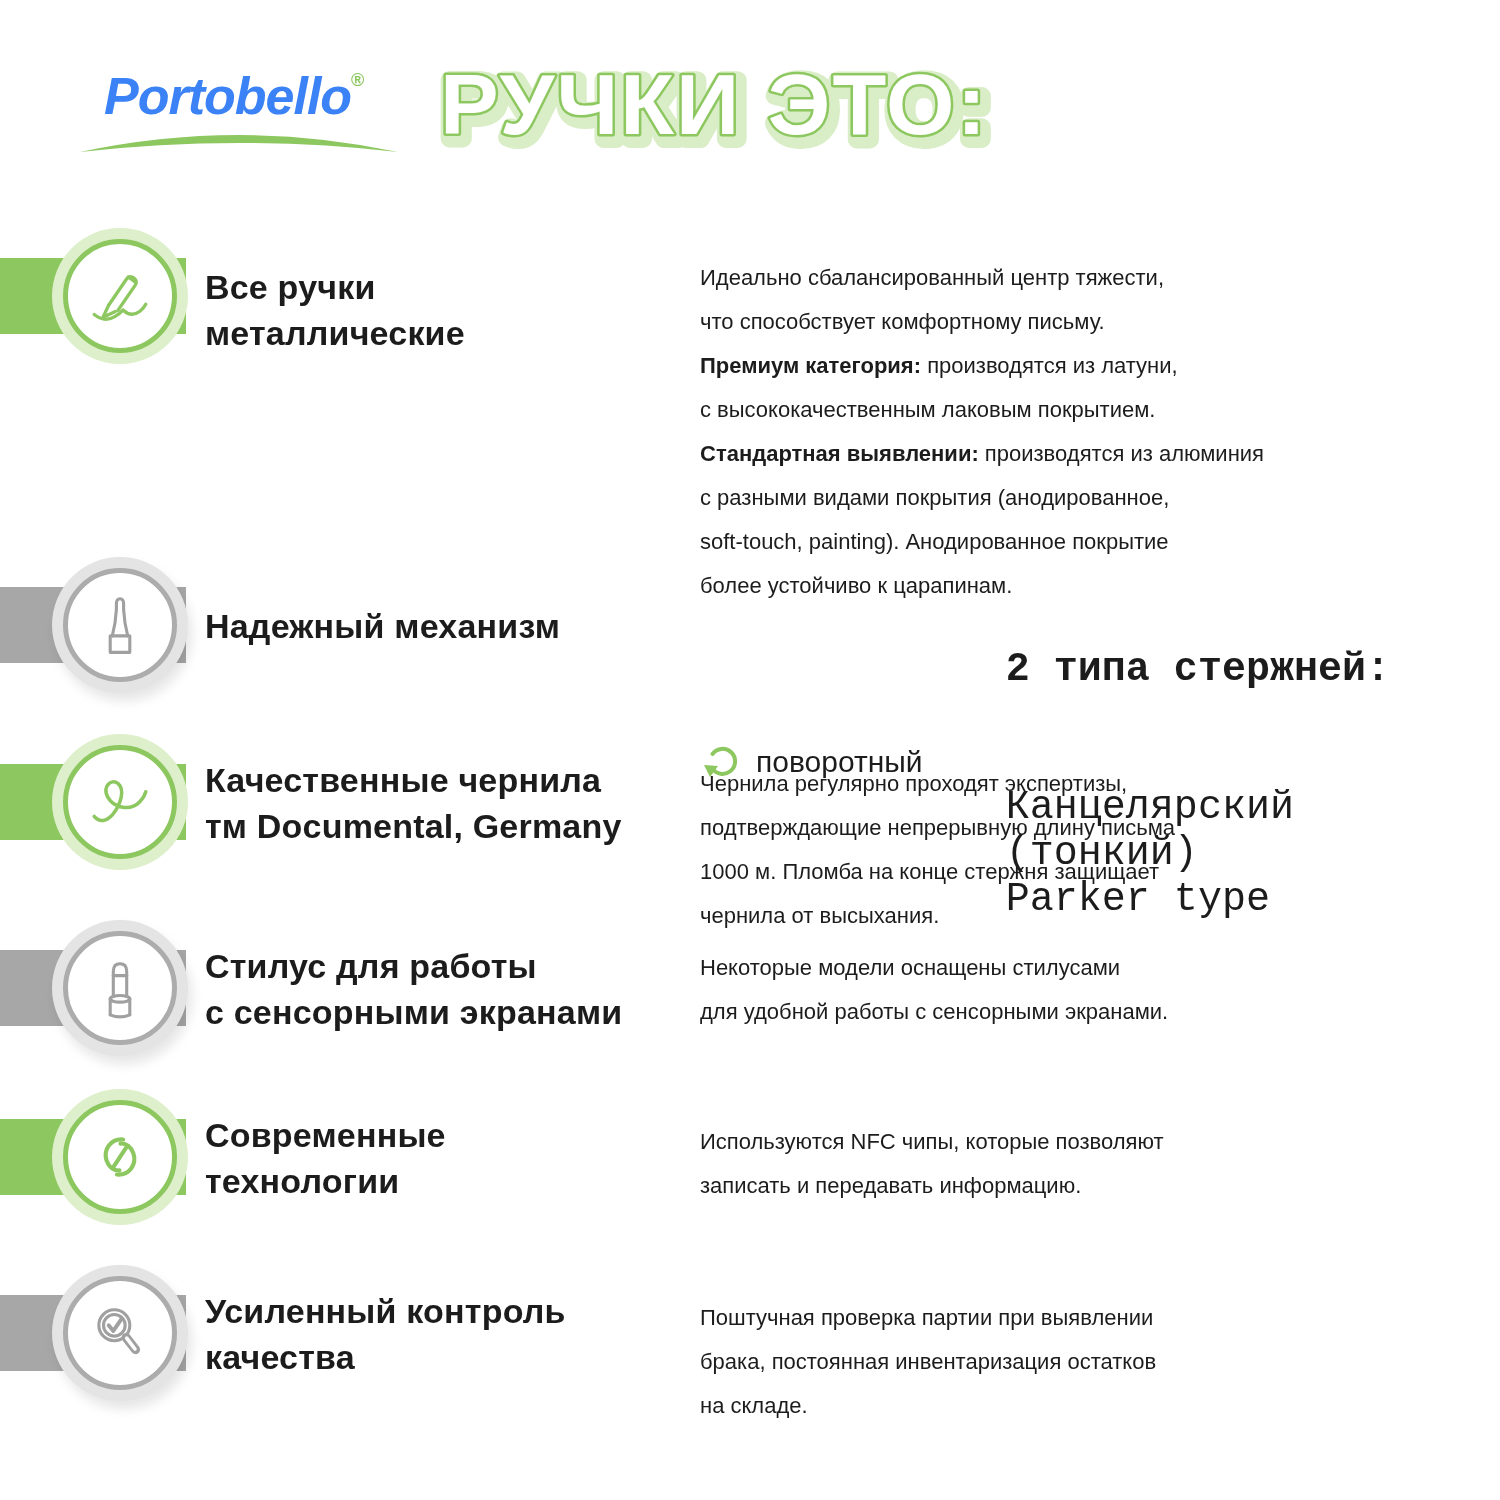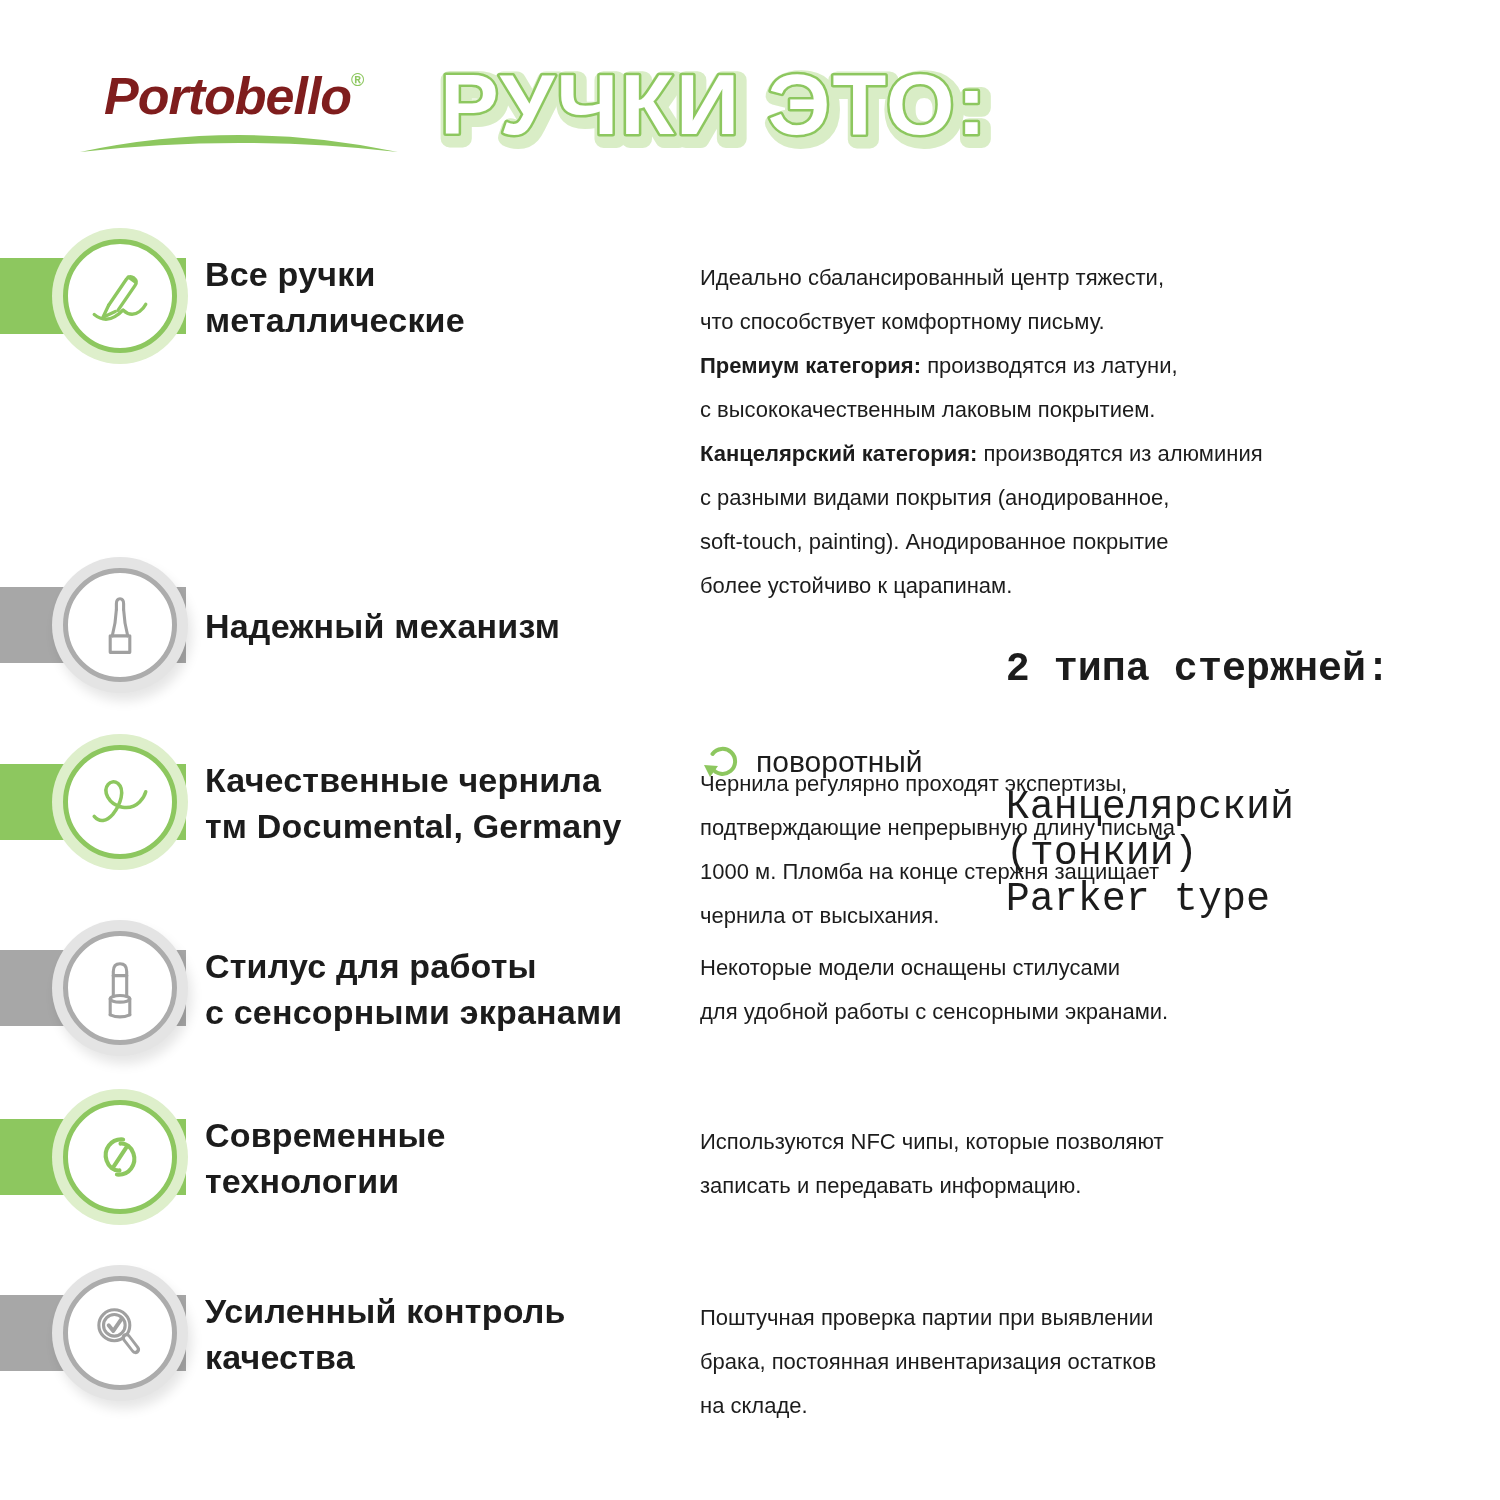--- a/index.html
+++ b/index.html
@@ -3,21 +3,21 @@
 <meta charset="utf-8">
 <style>
   html,body{margin:0;padding:0;background:#fff;}
   .page{
     position:relative;width:1500px;height:1500px;background:#ffffff;overflow:hidden;
     font-family:"Liberation Sans", sans-serif;color:#1c1c1c;
   }
   
   .logo{position:absolute;left:104px;top:66px;width:300px;}
   .logo .brand{
-    font-size:52px;font-weight:bold;font-style:italic;color:#7f1d1d;letter-spacing:-1px;
+    font-size:52px;font-weight:bold;font-style:italic;color:#3b82f6;letter-spacing:-1px;
     display:inline-block;
   }
   .logo sup{font-size:18px;font-weight:bold;font-style:normal;color:#8DC75F;vertical-align:28px;}
   .logo .swoosh{position:absolute;left:-30px;top:62px;}
   .big-title-svg{position:absolute;left:432px;top:46px;overflow:visible;}
   .big-title-svg text{
     font-family:"Liberation Sans", sans-serif;font-weight:bold;font-size:86px;letter-spacing:2px;
   }
   .big-title-svg .halo{stroke:#D9EDC6;fill:#D9EDC6;stroke-width:18px;paint-order:stroke;stroke-linejoin:round;}
   .big-title-svg .main{stroke:#8DC75F;fill:#ffffff;stroke-width:5px;paint-order:stroke;stroke-linejoin:round;}
@@ -82,27 +82,27 @@
           <g class="stroke-g" stroke-width="3.2">
             <path d="M21 41 L38 16 Q41 11.5 45.5 14.5 Q49.5 17.5 46.5 22 L30 46"></path>
             <path d="M40 13.5 L47 18.5"></path>
             <path d="M21 41 L15.5 52.5 L27.5 47"></path>
             <path d="M7 50 Q17 58 27 52 Q32 49 35 45.5"></path>
             <path d="M35.5 46 Q43 53 51 47 Q55 44 57 40"></path>
           </g>
         </svg>
       </div>
     </div>
-    <div class="title" style="top:251px">Все ручки
+    <div class="title" style="top:264px">Все ручки
 металлические</div>
     <div class="desc" style="top:256px"><span>Идеально сбалансированный центр тяжести,
 что способствует комфортному письму.
 </span><b>Премиум категория:</b><span> производятся из латуни,
 с высококачественным лаковым покрытием.
-</span><b>Канцелярский категория:</b><span> производятся из алюминия
+</span><b>Стандартная выявлении:</b><span> производятся из алюминия
 с разными видами покрытия (анодированное,
 soft-touch, painting). Анодированное покрытие
 более устойчиво к царапинам.</span></div>
   </div>
 
   <div>
     <div class="bar gray" style="top:587px"></div>
     <div class="badge gray" style="top:557px">
       <div class="badge-inner">
         <svg class="icon-svg" width="66" height="66" viewBox="0 0 64 64">

